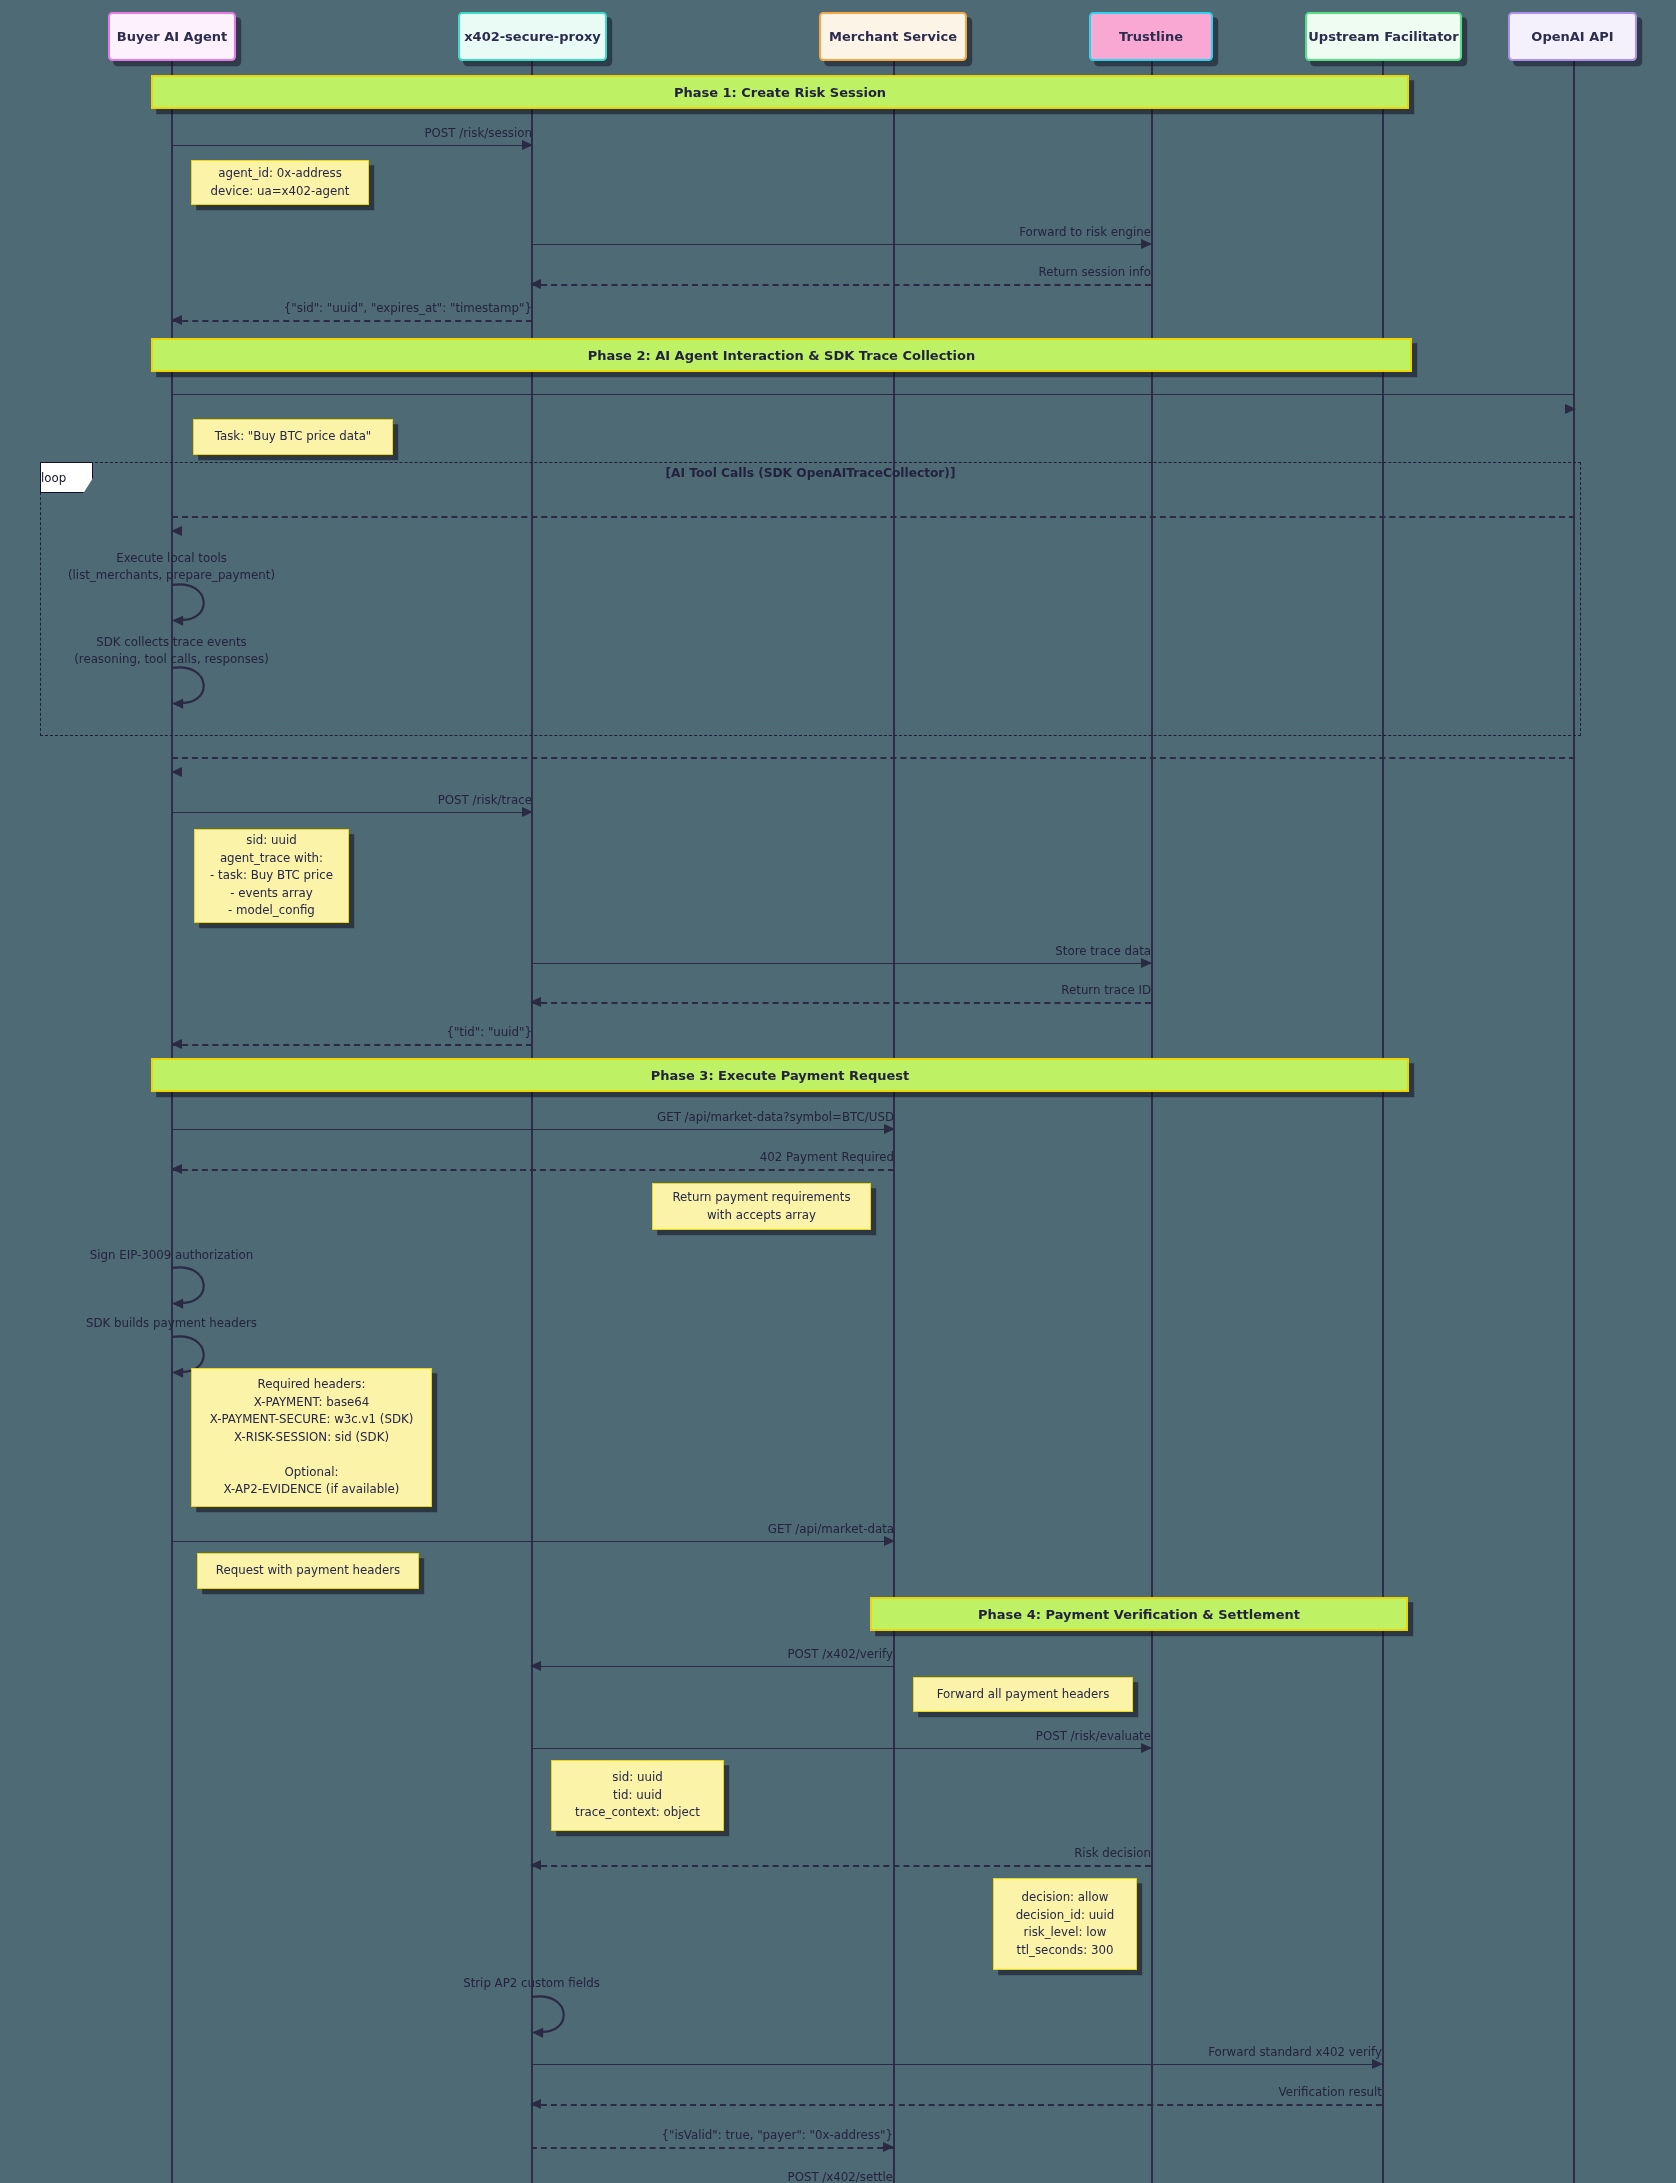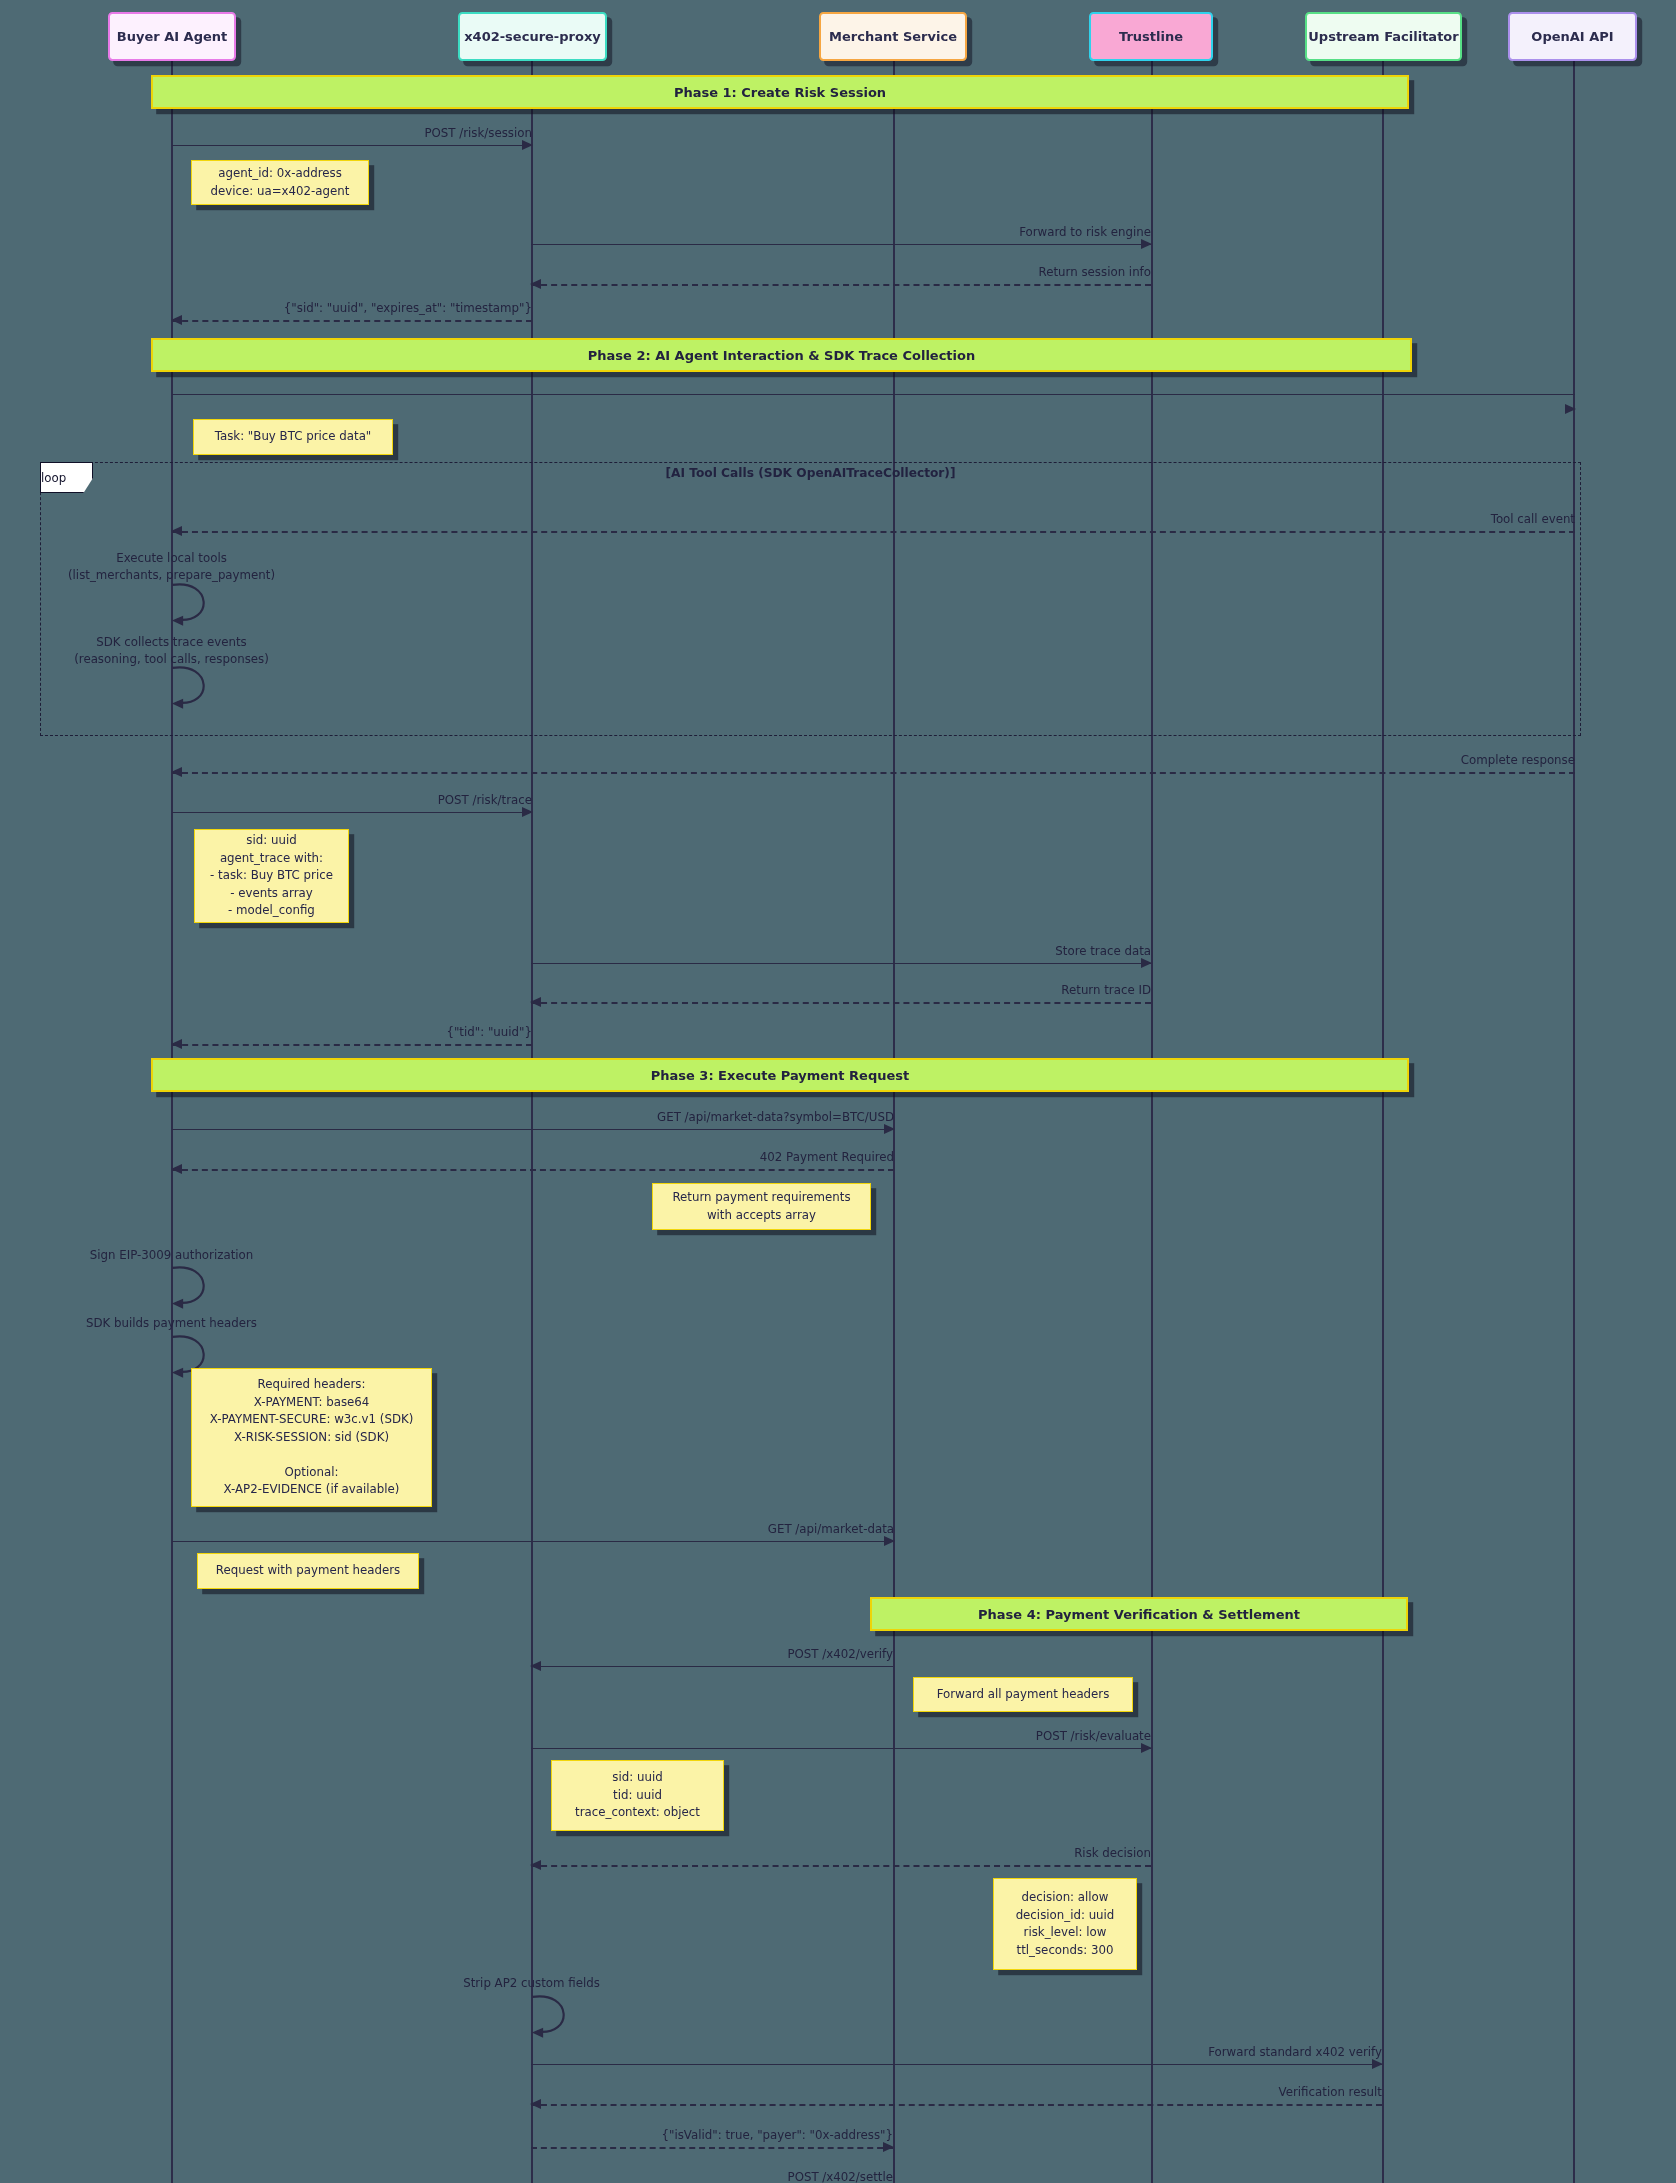--- a/index.html
+++ b/index.html
@@ -104,26 +104,24 @@
 <div class="msg dashed dir-left" style="left:172px;top:301px;width:360px">
   <div class="msg-label">{"sid": "uuid", "expires_at": "timestamp"}</div>
     <div class="msg-line"></div>
     <div class="msg-arrow"></div>
 </div>
 <div class="msg dir-right" style="left:172px;top:390px;width:1403px">
     <div class="msg-line"></div>
     <div class="msg-arrow"></div>
 </div>
 <div class="msg dashed dir-left" style="left:172px;top:512px;width:1403px">
-  <div class="msg-label">Tool call event</div>
     <div class="msg-line"></div>
     <div class="msg-arrow"></div>
 </div>
 <div class="msg dashed dir-left" style="left:172px;top:753px;width:1403px">
-  <div class="msg-label">Complete response</div>
     <div class="msg-line"></div>
     <div class="msg-arrow"></div>
 </div>
 <div class="msg dir-right" style="left:172px;top:793px;width:360px">
   <div class="msg-label">POST /risk/trace</div>
     <div class="msg-line"></div>
     <div class="msg-arrow"></div>
 </div>
 <div class="msg dir-right" style="left:531px;top:944px;width:620px">
   <div class="msg-label">Store trace data</div>

